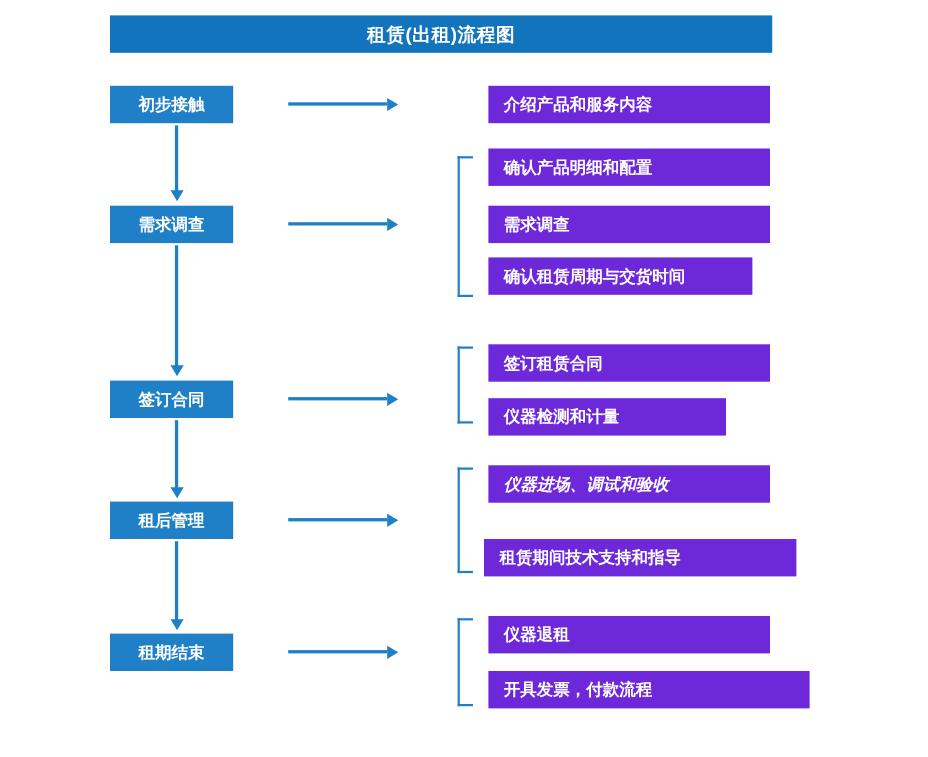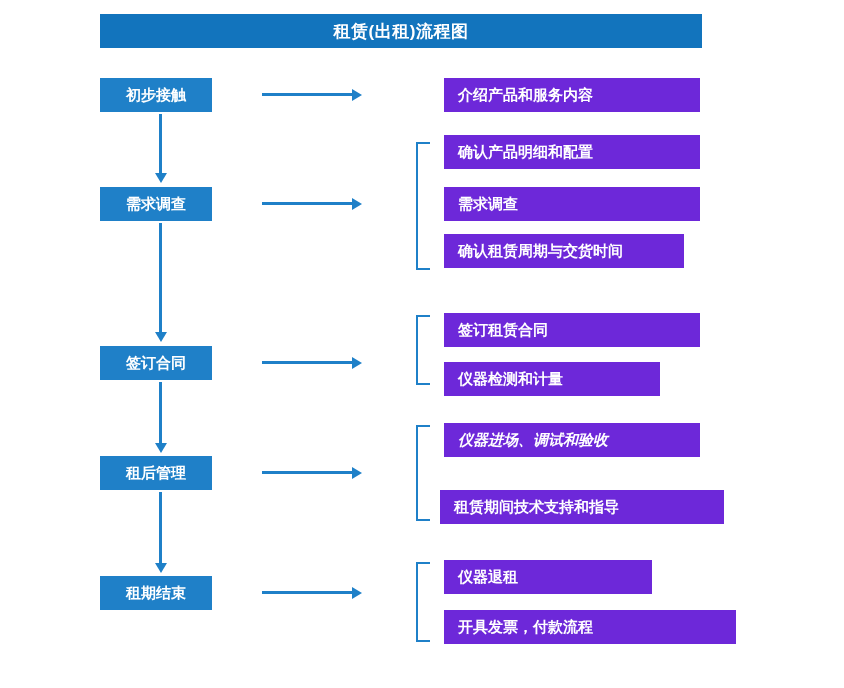--- a/index.html
+++ b/index.html
@@ -132,16 +132,16 @@
   <div class="detail-box" style="left:444px; top:135px; width:256px;">确认产品明细和配置</div>
   <div class="detail-box" style="left:444px; top:187px; width:256px;">需求调查</div>
   <div class="detail-box" style="left:444px; top:234px; width:240px;">确认租赁周期与交货时间</div>
 
   <div class="detail-box" style="left:444px; top:313px; width:256px;">签订租赁合同</div>
   <div class="detail-box" style="left:444px; top:362px; width:216px;">仪器检测和计量</div>
 
   <div class="detail-box" style="left:444px; top:423px; width:256px;font-style:italic;">仪器进场、调试和验收</div>
   <div class="detail-box" style="left:440px; top:490px; width:284px;text-align:center;">租赁期间技术支持和指导</div>
 
-  <div class="detail-box" style="left:444px; top:560px; width:208px;">仪器退租</div>
+  <div class="detail-box" style="left:444px; top:560px; width:256px;">仪器退租</div>
   <div class="detail-box" style="left:444px; top:610px; width:292px;">开具发票，付款流程</div>
 
 </div>
 
 </body></html>

